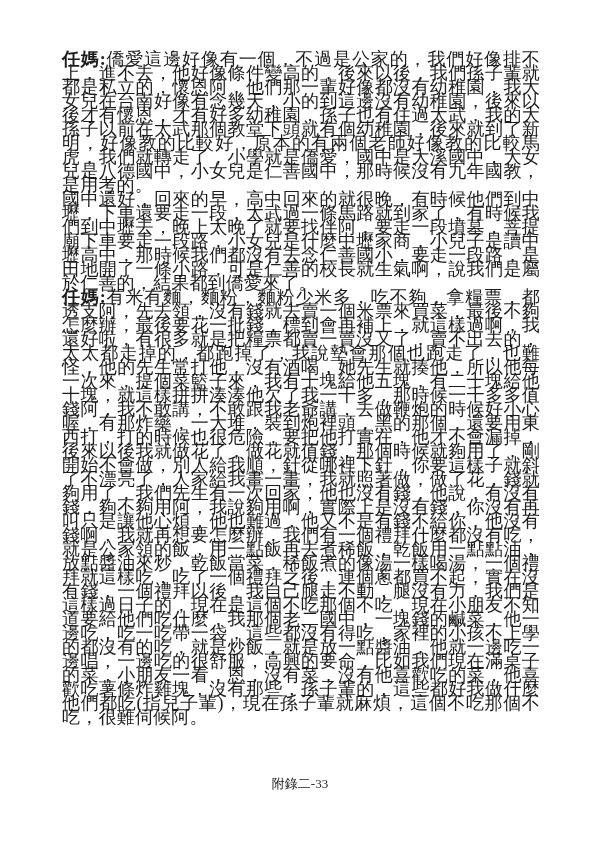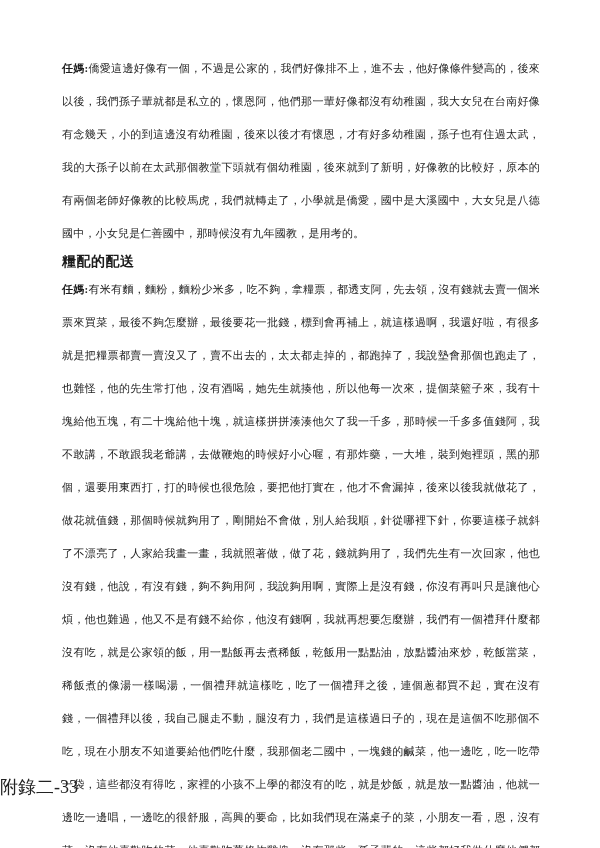--- a/index.html
+++ b/index.html
@@ -18,48 +18,49 @@
     top: 52px;
     width: 478px;
   }
   .section-heading {
     font-weight: bold;
     font-size: 14px;
     line-height: 23.4px;
     letter-spacing: 0.5px;
   }
   .para {
-    font-size: 11px;
-    line-height: 33px;
+    font-size: 18px;
+    line-height: 14px;
     text-align: justify;
     text-justify: inter-ideograph;
     letter-spacing: 0.2px;
     font-family: Liberation Serif, serif;
   }
   .speaker {
     font-weight: bold;
   }
   .page-footer {
     position: absolute;
     top: 775px;
     left: 0;
     width: 600px;
-    font-size: 18px;
+    text-align: center;
+    font-size: 13px;
     color: #222222;
   }
 </style>
 </head>
 <body>
 
 <div class="page-content">
 
   <div class="section">
     <div class="para"><span class="speaker">任媽:</span><span>僑愛這邊好像有一個，不過是公家的，我們好像排不上，進不去，他好像條件變高的，後來以後，我們孫子輩就都是私立的，懷恩阿，他們那一輩好像都沒有幼稚園，我大女兒在台南好像有念幾天，小的到這邊沒有幼稚園，後來以後才有懷恩，才有好多幼稚園，孫子也有住過太武，我的大孫子以前在太武那個教堂下頭就有個幼稚園，後來就到了新明，好像教的比較好，原本的有兩個老師好像教的比較馬虎，我們就轉走了，小學就是僑愛，國中是大溪國中，大女兒是八德國中，小女兒是仁善國中，那時候沒有九年國教，是用考的。</span></div>
+    <div class="para"><span class="speaker"></span><span>國中還好，回來的早，高中回來的就很晚，有時候他們到中壢，下車還要走一段，太武過一條馬路就到家了，有時候我們到中壢去，晚上太晚了就要找伴阿，要走一段墳墓，菩提廟下車要走一段路，小女兒是什麼中壢家商，小兒子是讀中壢高中，那時候我們都沒有去念仁善國小，要走一段路，是田地開了一條小路，可是仁善的校長就生氣啊，說我們是屬於仁善的，結果都到僑愛來了。</span></div>
   </div>
 
   <div class="section">
-    <div class="section-heading">糧配的配送</div>
     <div class="para"><span class="speaker">任媽:</span><span>有米有麵，麵粉，麵粉少米多，吃不夠，拿糧票，都透支阿，先去領，沒有錢就去賣一個米票來買菜，最後不夠怎麼辦，最後要花一批錢，標到會再補上，就這樣過啊，我還好啦，有很多就是把糧票都賣一賣沒又了，賣不出去的，太太都走掉的，都跑掉了，我說墊會那個也跑走了，也難怪，他的先生常打他，沒有酒喝，她先生就揍他，所以他每一次來，提個菜籃子來，我有十塊給他五塊，有二十塊給他十塊，就這樣拼拼湊湊他欠了我一千多，那時候一千多多值錢阿，我不敢講，不敢跟我老爺講，去做鞭炮的時候好小心喔，有那炸藥，一大堆，裝到炮裡頭，黑的那個，還要用東西打，打的時候也很危險，要把他打實在，他才不會漏掉，後來以後我就做花了，做花就值錢，那個時候就夠用了，剛開始不會做，別人給我順，針從哪裡下針，你要這樣子就斜了不漂亮了，人家給我畫一畫，我就照著做，做了花，錢就夠用了，我們先生有一次回家，他也沒有錢，他說，有沒有錢，夠不夠用阿，我說夠用啊，實際上是沒有錢，你沒有再叫只是讓他心煩，他也難過，他又不是有錢不給你，他沒有錢啊，我就再想要怎麼辦，我們有一個禮拜什麼都沒有吃，就是公家領的飯，用一點飯再去煮稀飯，乾飯用一點點油，放點醬油來炒，乾飯當菜，稀飯煮的像湯一樣喝湯，一個禮拜就這樣吃，吃了一個禮拜之後，連個蔥都買不起，實在沒有錢，一個禮拜以後，我自己腿走不動，腿沒有力，我們是這樣過日子的，現在是這個不吃那個不吃，現在小朋友不知道要給他們吃什麼，我那個老二國中，一塊錢的鹹菜，他一邊吃，吃一吃帶一袋，這些都沒有得吃，家裡的小孩不上學的都沒有的吃，就是炒飯，就是放一點醬油，他就一邊吃一邊唱，一邊吃的很舒服，高興的要命，比如我們現在滿桌子的菜，小朋友一看，恩，沒有菜，沒有他喜歡吃的菜，他喜歡吃薯條炸雞塊，沒有那些，孫子輩的，這些都好我做什麼他們都吃(指兒子輩)，現在孫子輩就麻煩，這個不吃那個不吃，很難伺候阿。</span></div>
   </div>
 
 </div>
 
 <div class="page-footer">附錄二-33</div>
 
 </body></html>

